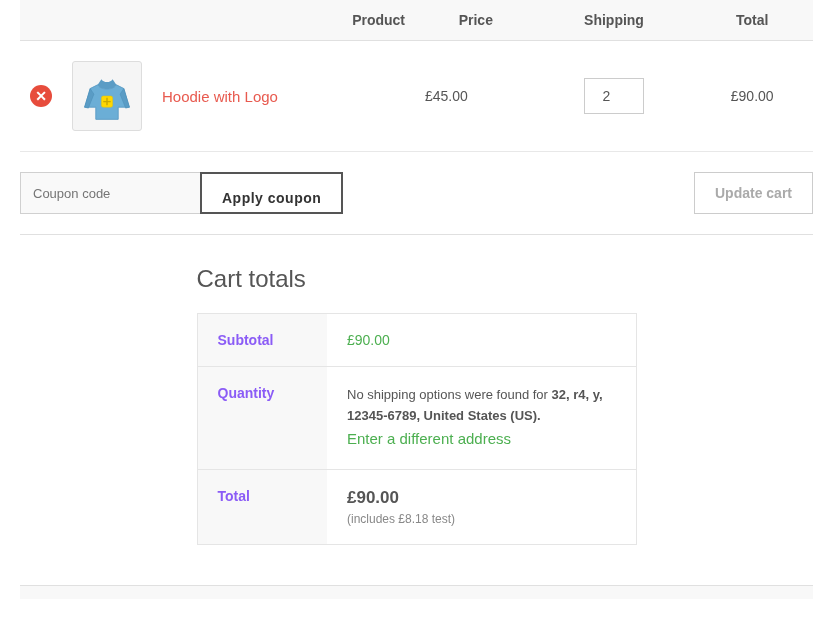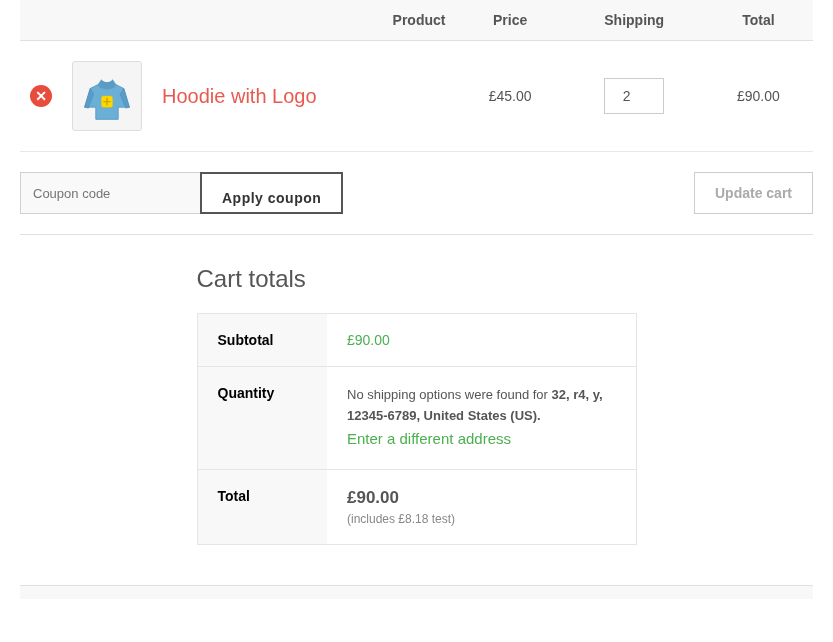--- a/index.html
+++ b/index.html
@@ -47,21 +47,21 @@
     }
 
     .cart-table tbody td {
       padding: 20px 10px;
       vertical-align: middle;
     }
 
     .col-remove { width: 40px; text-align: center; }
     .col-thumb { width: 80px; }
     .col-name { }
-    .col-price { text-align: center; }
+    .col-price { }
     .col-quantity { text-align: center; }
     .col-total { text-align: center; }
 
     .remove-btn {
       display: inline-flex;
       align-items: center;
       justify-content: center;
       width: 22px;
       height: 22px;
       background: #e74c3c;
@@ -88,21 +88,21 @@
 
     
     .hoodie-icon {
       width: 56px;
       height: 56px;
     }
 
     .product-name-link {
       color: #e85a4f;
       text-decoration: none;
-      font-size: 20px;
+      font-size: 15px;
     }
 
     .price-text {
       color: #555;
       font-size: 14px;
     }
 
     .quantity-input {
       width: 60px;
       height: 36px;
@@ -200,21 +200,21 @@
       border-bottom: 1px solid #e5e5e5;
     }
 
     .totals-table td {
       padding: 18px 20px;
       vertical-align: top;
     }
 
     .totals-table td.label-cell {
       font-weight: 600;
-      color: #000000;
+      color: #8b5cf6;
       width: 130px;
       background: #f8f8f8;
     }
 
     .totals-table td.value-cell {
       color: #555;
     }
 
     .subtotal-amount {
       color: #4caf50;

